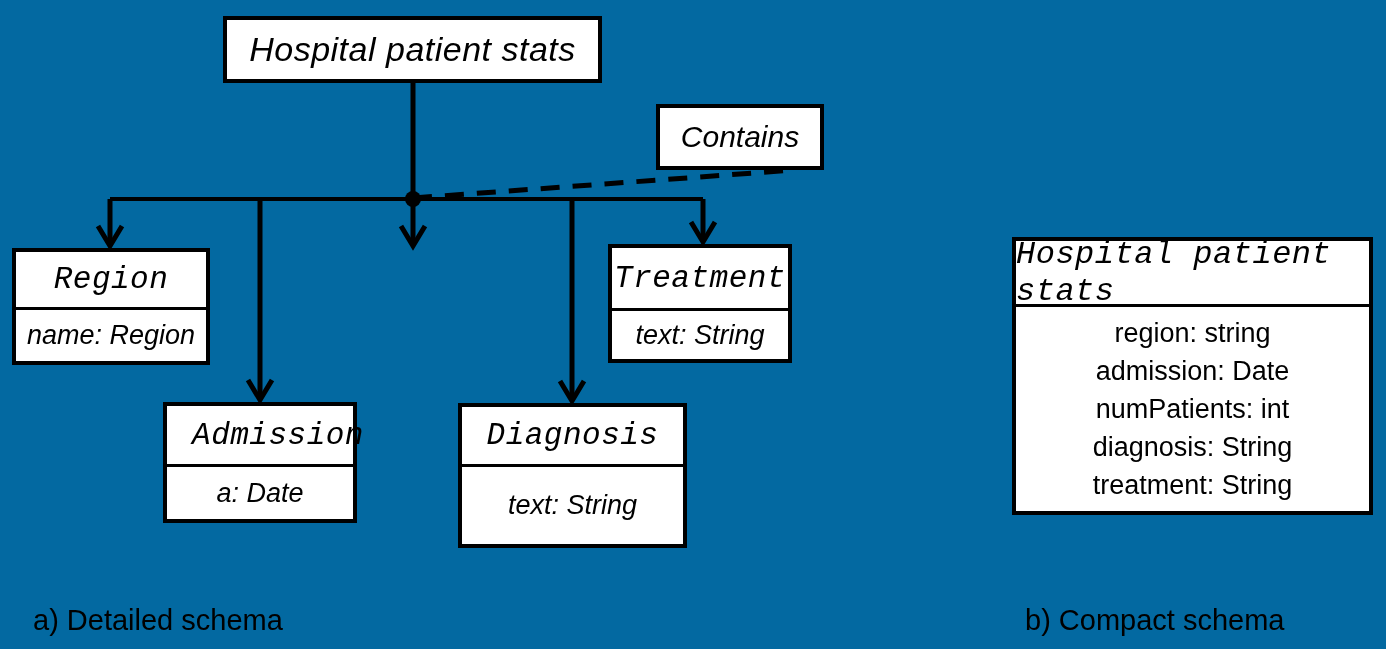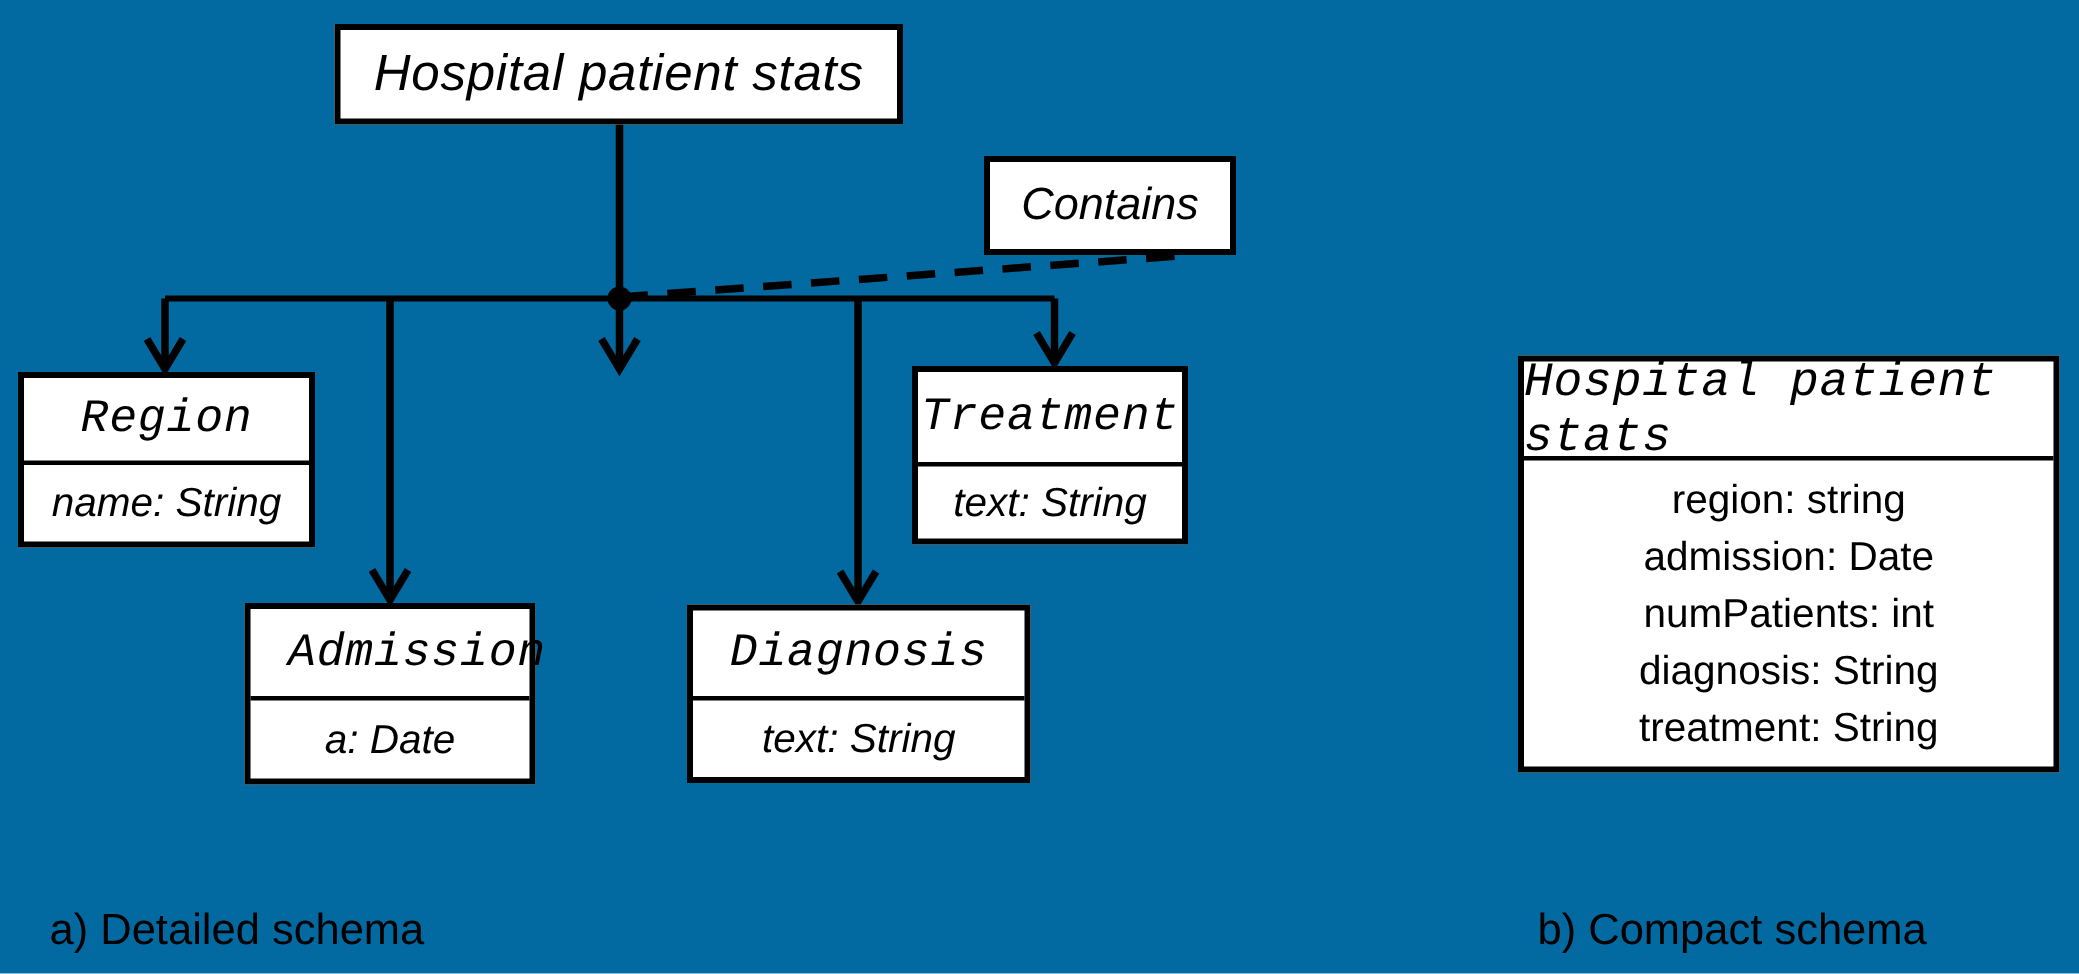--- a/index.html
+++ b/index.html
@@ -120,35 +120,35 @@
   <div class="box root-title" style="left:223px; top:16px; width:379px; height:67px;">
     <span>Hospital patient stats</span>
   </div>
 
   <div class="box contains-title" style="left:632px; top:104px; width:168px; height:66px;">
     <span>Contains</span>
   </div>
 
   <div class="node" style="left:12px; top:248px; width:198px; height:117px;">
     <div class="node-title" style="height:55px;">Region</div>
-    <div class="node-attr">name: String</div>
+    <div class="node-attr">name: Region</div>
   </div>
 
 
   <div class="node" style="left:608px; top:244px; width:184px; height:119px;">
     <div class="node-title" style="height:60px;">Treatment</div>
     <div class="node-attr">text: String</div>
   </div>
 
   <div class="node" style="left:163px; top:402px; width:194px; height:121px;">
     <div class="node-title" style="height:58px;margin-left:36px;">Admission</div>
     <div class="node-attr">a: Date</div>
   </div>
 
-  <div class="node" style="left:458px; top:403px; width:229px; height:119px;">
+  <div class="node" style="left:458px; top:403px; width:229px; height:145px;">
     <div class="node-title" style="height:57px;">Diagnosis</div>
     <div class="node-attr">text: String</div>
   </div>
 
   <div class="node" style="left:1012px; top:237px; width:361px; height:278px;">
     <div class="node-title" style="height:63px; font-size:32px;">Hospital patient stats</div>
     <div class="compact-attrs">
       <span>region: string</span>
       <span>admission: Date</span>
       <span>numPatients: int</span>

